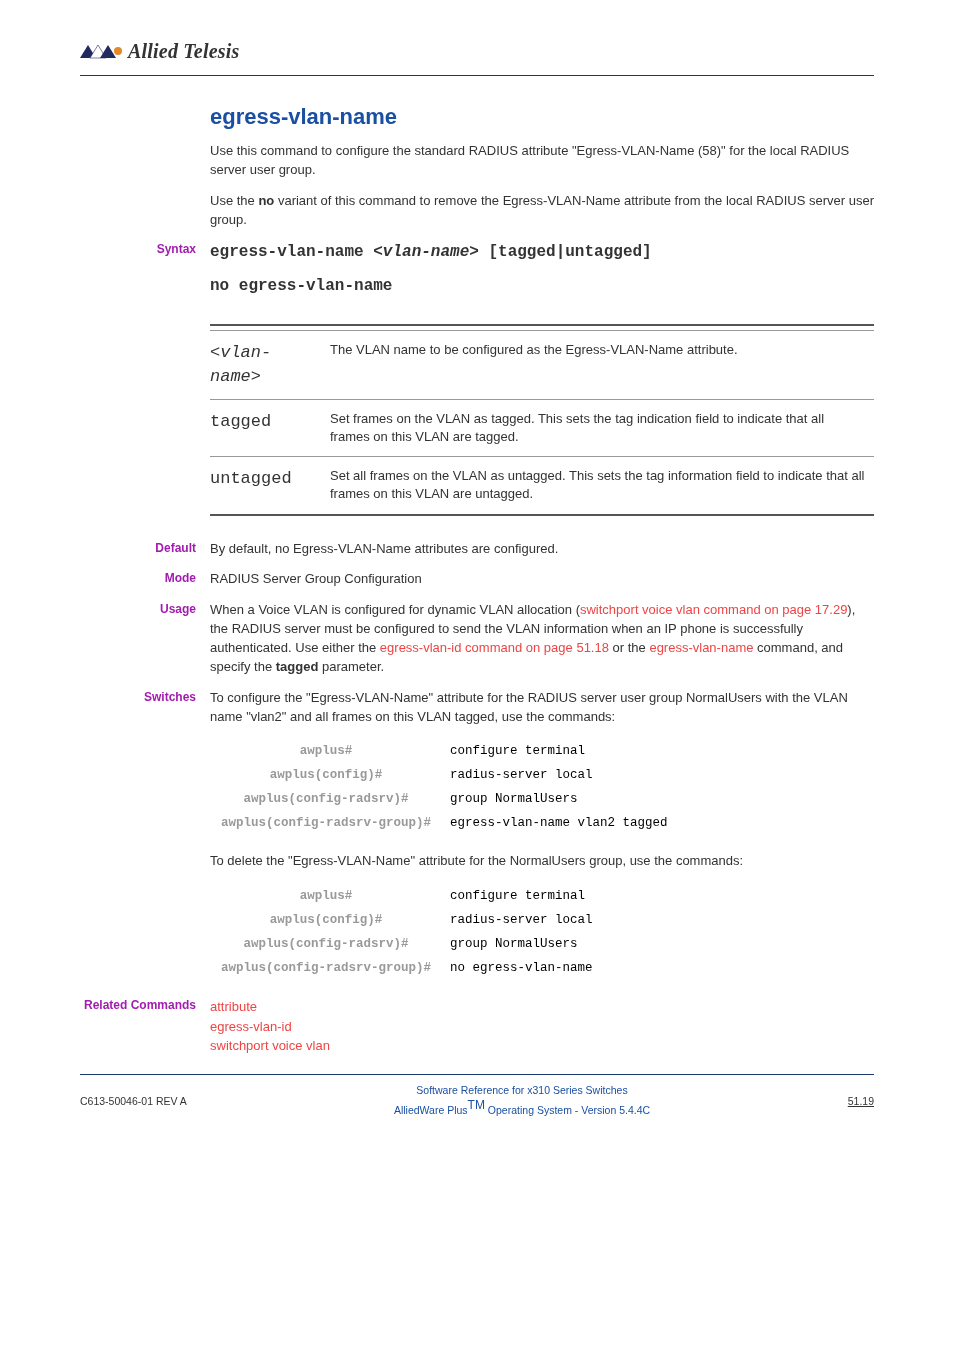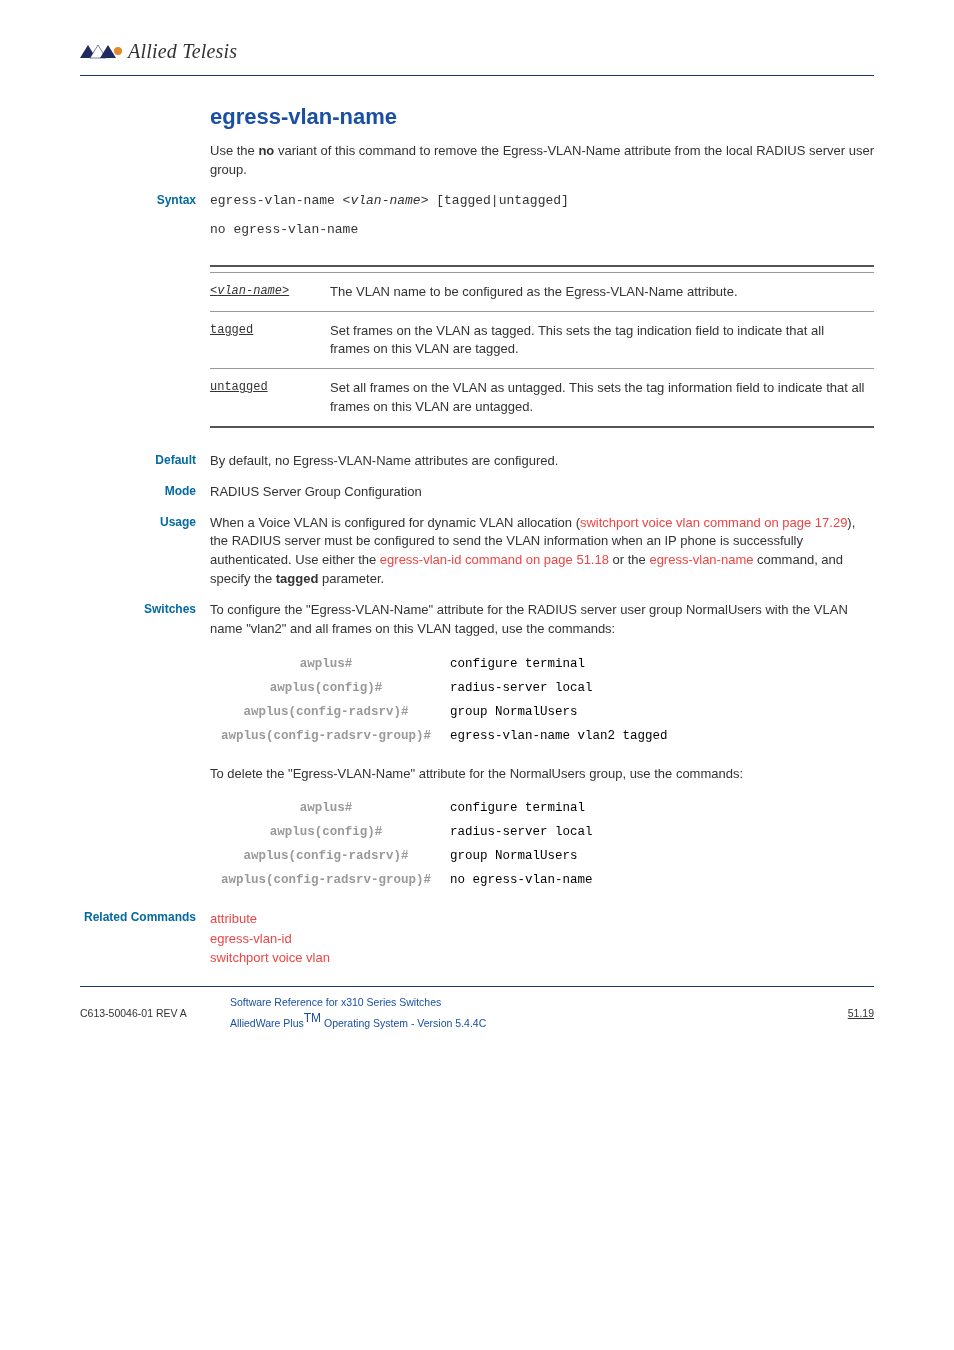--- a/index.html
+++ b/index.html
@@ -21,21 +21,21 @@
     gap: 4px;
     margin-bottom: 12px;
   }
   .logo-mark {
     display: flex;
     align-items: center;
   }
   .brand-text {
     font-family: Georgia, "Times New Roman", serif;
     font-size: 20px;
-    font-weight: normal;
+    font-weight: bold;
     font-style: italic;
     letter-spacing: 0.2px;
   }
   .header-rule {
     border: none;
     border-top: 1.5px solid #1a3a6e;
     margin-bottom: 28px;
   }
   .content {
     margin-left: 130px;
@@ -52,32 +52,33 @@
   }
   .section-row {
     display: flex;
     margin-bottom: 12px;
   }
   .section-label {
     flex: 0 0 130px;
     margin-left: -130px;
     text-align: right;
     padding-right: 14px;
-    color: #0369a1;
+    color: #a21caf;
     font-weight: bold;
     font-size: 12px;
     padding-top: 1px;
   }
   .section-body {
     flex: 1;
     line-height: 1.45;
   }
   .mono {
     font-family: "Courier New", monospace;
-    font-size: 13px;
+    font-size: 16px;
+    font-weight: bold;
   }
   .italic { font-style: italic; }
   .syntax-block .mono {
     display: block;
     margin-bottom: 10px;
   }
   .param-table {
     width: 100%;
     border-collapse: collapse;
     margin-top: 16px;
@@ -87,22 +88,21 @@
   .param-table td {
     padding: 10px 8px 10px 0;
     border-bottom: 1px solid #999;
     line-height: 1.4;
   }
   .param-table .top-rule td { border-top: 2px solid #555; padding-top:0; padding-bottom:0; height:6px;}
   .param-table .top-thin td { border-top: 1px solid #999; }
   .param-table td:first-child {
     width: 120px;
     font-family: "Courier New", monospace;
-    font-size: 12px;
-    text-decoration: underline;
+    font-size: 17px;
   }
   .param-table tr:last-child td { border-bottom: 2px solid #555; }
   a.link, .link {
     color: #ef4444;
     text-decoration: none;
     font-weight: normal;
   }
   .cli-block {
     margin: 18px 0 22px 0;
   }
@@ -134,20 +134,21 @@
     margin-bottom: 8px;
   }
   .footer {
     display: flex;
     justify-content: space-between;
     align-items: flex-start;
     font-size: 10.5px;
     color: #555;
   }
   .footer-center {
+    text-align: center;
     color: #1a4fa3;
     line-height: 1.4;
     flex: 1;
   }
   .footer-left { flex: 0 0 150px; padding-top: 12px; color:#333;}
   .footer-right { flex: 0 0 60px; text-align: right; padding-top: 12px; color:#333;text-decoration:underline;}
   .bold { font-weight: bold; margin-top: 35px; }
   sup { font-size: 12px; }
 </style>
 </head>
@@ -165,20 +166,21 @@
     </span>
     <span class="brand-text">Allied Telesis</span>
   </div>
   <hr class="header-rule">
 </div>
 
 <div class="content">
 
   <h1 class="title">egress-vlan-name</h1>
 
+  <p class="body-text">Use this command to configure the standard RADIUS attribute "Egress-VLAN-Name (58)" for the local RADIUS server user group.</p>
 
   <p class="body-text">
     <span>Use the </span><span class="bold">no</span><span> variant of this command to remove the Egress-VLAN-Name attribute from the local RADIUS server user group.</span>
   </p>
 
   <div class="section-row">
     <div class="section-label">Syntax</div>
     <div class="section-body syntax-block">
       <span class="mono">
         <span>egress-vlan-name &lt;</span><span class="italic">vlan-name</span><span>&gt; [tagged|untagged]</span>

